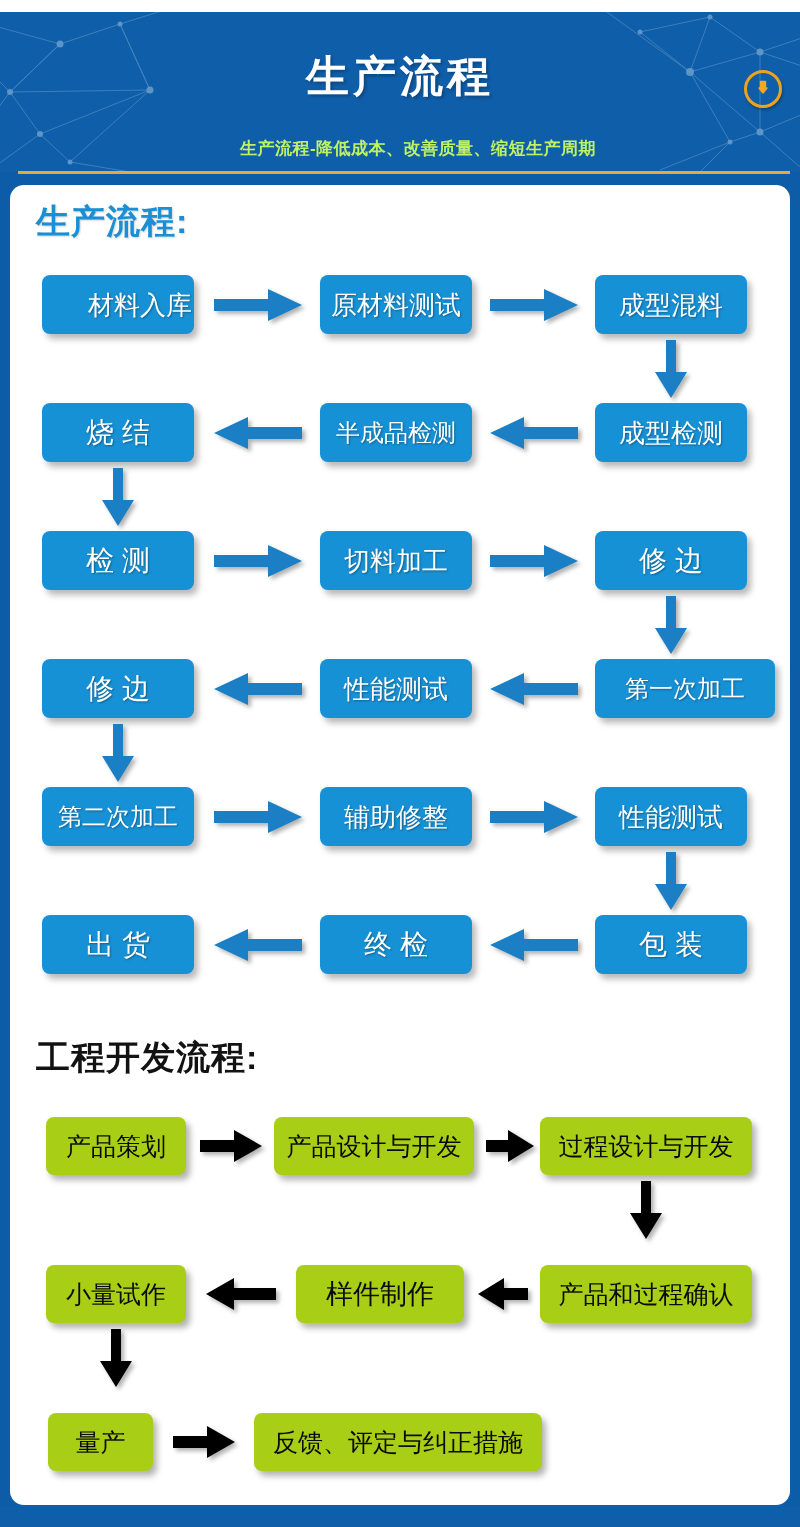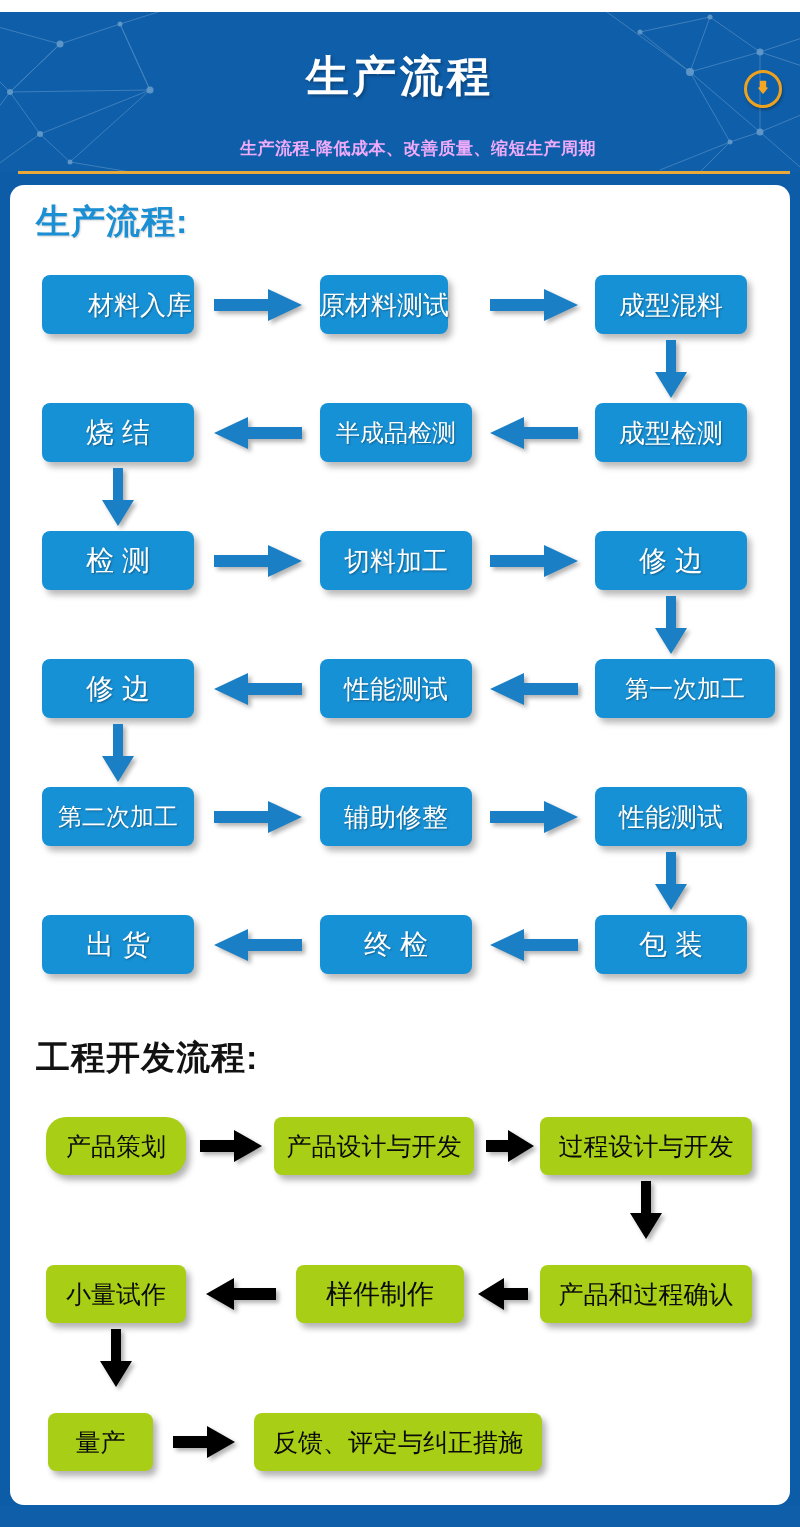--- a/index.html
+++ b/index.html
@@ -50,21 +50,21 @@
     color: #ffffff;
     font-size: 43px;
     font-weight: bold;
     letter-spacing: 4px;
     text-shadow: 2px 2px 3px rgba(0,0,0,.25);
   }
   .header-sub {
     position: absolute;
     top: 125px; left: 0; width: 800px;
     text-align: center;
-    color: #f0abfc;
+    color: #bef264;
     font-size: 17px;
     font-weight: bold;
     letter-spacing: .5px;
     padding-left: 36px;
   }
   .dl-badge {
     position: absolute;
     top: 58px; left: 744px;
     width: 38px; height: 38px;
     border-radius: 50%;
@@ -204,21 +204,21 @@
     </div>
   </div>
 
   <div class="gold-rule"></div>
 
   <div class="card">
 
     <div class="sec-title blue" style="top:14px; left:26px;">生产流程:</div>
 
     <div class="node blue" style="left:32px;  top:90px;  width:152px; height:59px; font-size:26px;padding-left:44px;">材料入库</div>
-    <div class="node blue" style="left:310px; top:90px;  width:128px; height:59px; font-size:26px;">原材料测试</div>
+    <div class="node blue" style="left:310px; top:90px;  width:152px; height:59px; font-size:26px;">原材料测试</div>
     <div class="node blue" style="left:585px; top:90px;  width:152px; height:59px; font-size:26px;">成型混料</div>
 
     <svg class="arrow drop" style="left:204px; top:104px;" width="88" height="32" viewBox="0 0 88 32">
       <path d="M0 10 H54 V0 L88 16 L54 32 V22 H0 Z" fill="#1a7fc4"></path>
     </svg>
     <svg class="arrow drop" style="left:480px; top:104px;" width="88" height="32" viewBox="0 0 88 32">
       <path d="M0 10 H54 V0 L88 16 L54 32 V22 H0 Z" fill="#1a7fc4"></path>
     </svg>
 
     <svg class="arrow drop" style="left:645px; top:155px;" width="32" height="58" viewBox="0 0 32 58">
@@ -288,21 +288,21 @@
 
     <svg class="arrow drop" style="left:204px; top:744px;" width="88" height="32" viewBox="0 0 88 32">
       <path d="M88 10 H34 V0 L0 16 L34 32 V22 H88 Z" fill="#1a7fc4"></path>
     </svg>
     <svg class="arrow drop" style="left:480px; top:744px;" width="88" height="32" viewBox="0 0 88 32">
       <path d="M88 10 H34 V0 L0 16 L34 32 V22 H88 Z" fill="#1a7fc4"></path>
     </svg>
 
     <div class="sec-title black" style="top:850px; left:26px;">工程开发流程:</div>
 
-    <div class="node green" style="left:36px;  top:932px; width:140px; height:58px; font-size:25px;border-radius:20px;">产品策划</div>
+    <div class="node green" style="left:36px;  top:932px; width:140px; height:58px; font-size:25px;">产品策划</div>
     <div class="node green" style="left:264px; top:932px; width:200px; height:58px; font-size:25px;">产品设计与开发</div>
     <div class="node green" style="left:530px; top:932px; width:212px; height:58px; font-size:25px;">过程设计与开发</div>
 
     <svg class="arrow drop" style="left:190px; top:945px;" width="62" height="32" viewBox="0 0 62 32">
       <path d="M0 10 H34 V0 L62 16 L34 32 V22 H0 Z" fill="#000000"></path>
     </svg>
     <svg class="arrow drop" style="left:476px; top:945px;" width="48" height="32" viewBox="0 0 48 32">
       <path d="M0 10 H22 V0 L48 16 L22 32 V22 H0 Z" fill="#000000"></path>
     </svg>
     <svg class="arrow drop" style="left:620px; top:996px;" width="32" height="58" viewBox="0 0 32 58">

